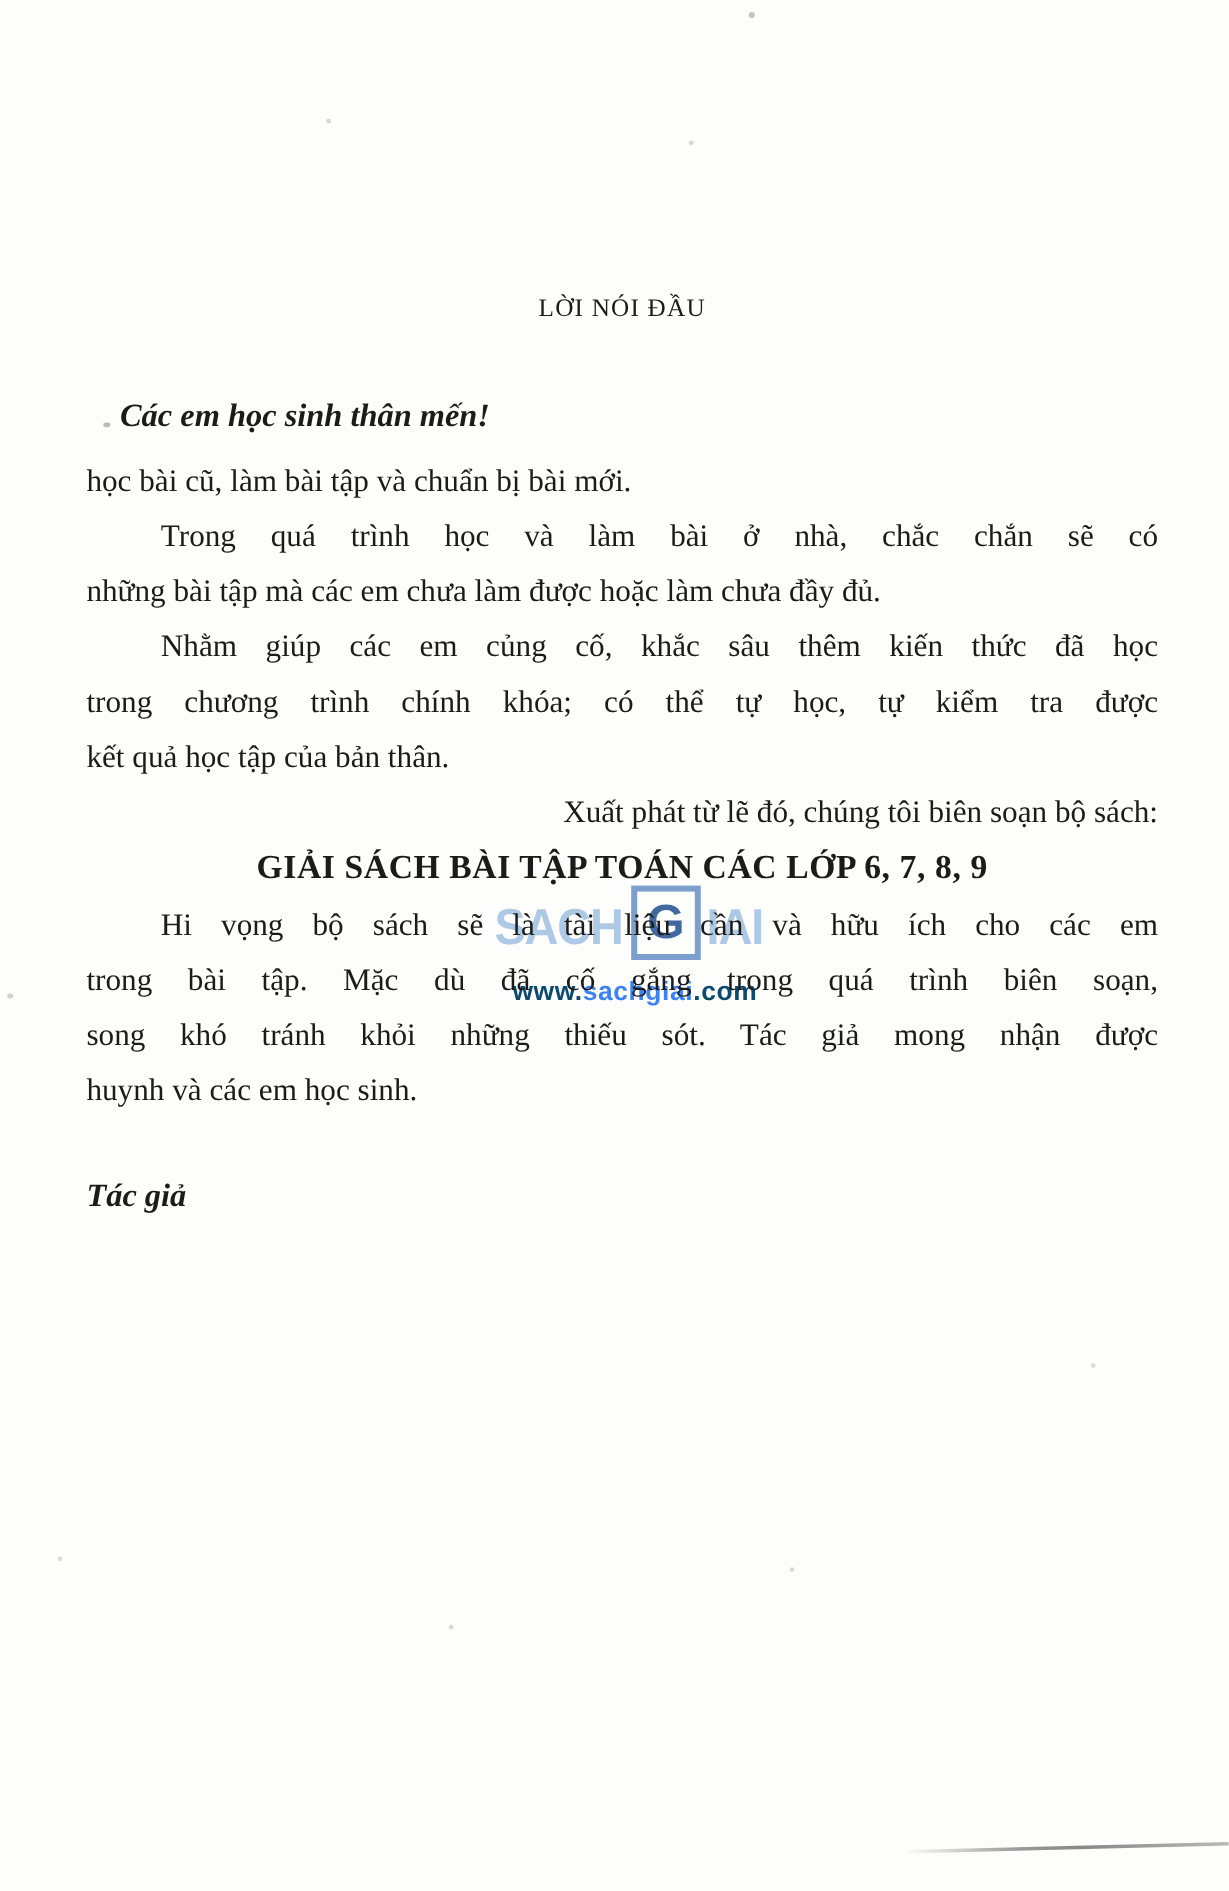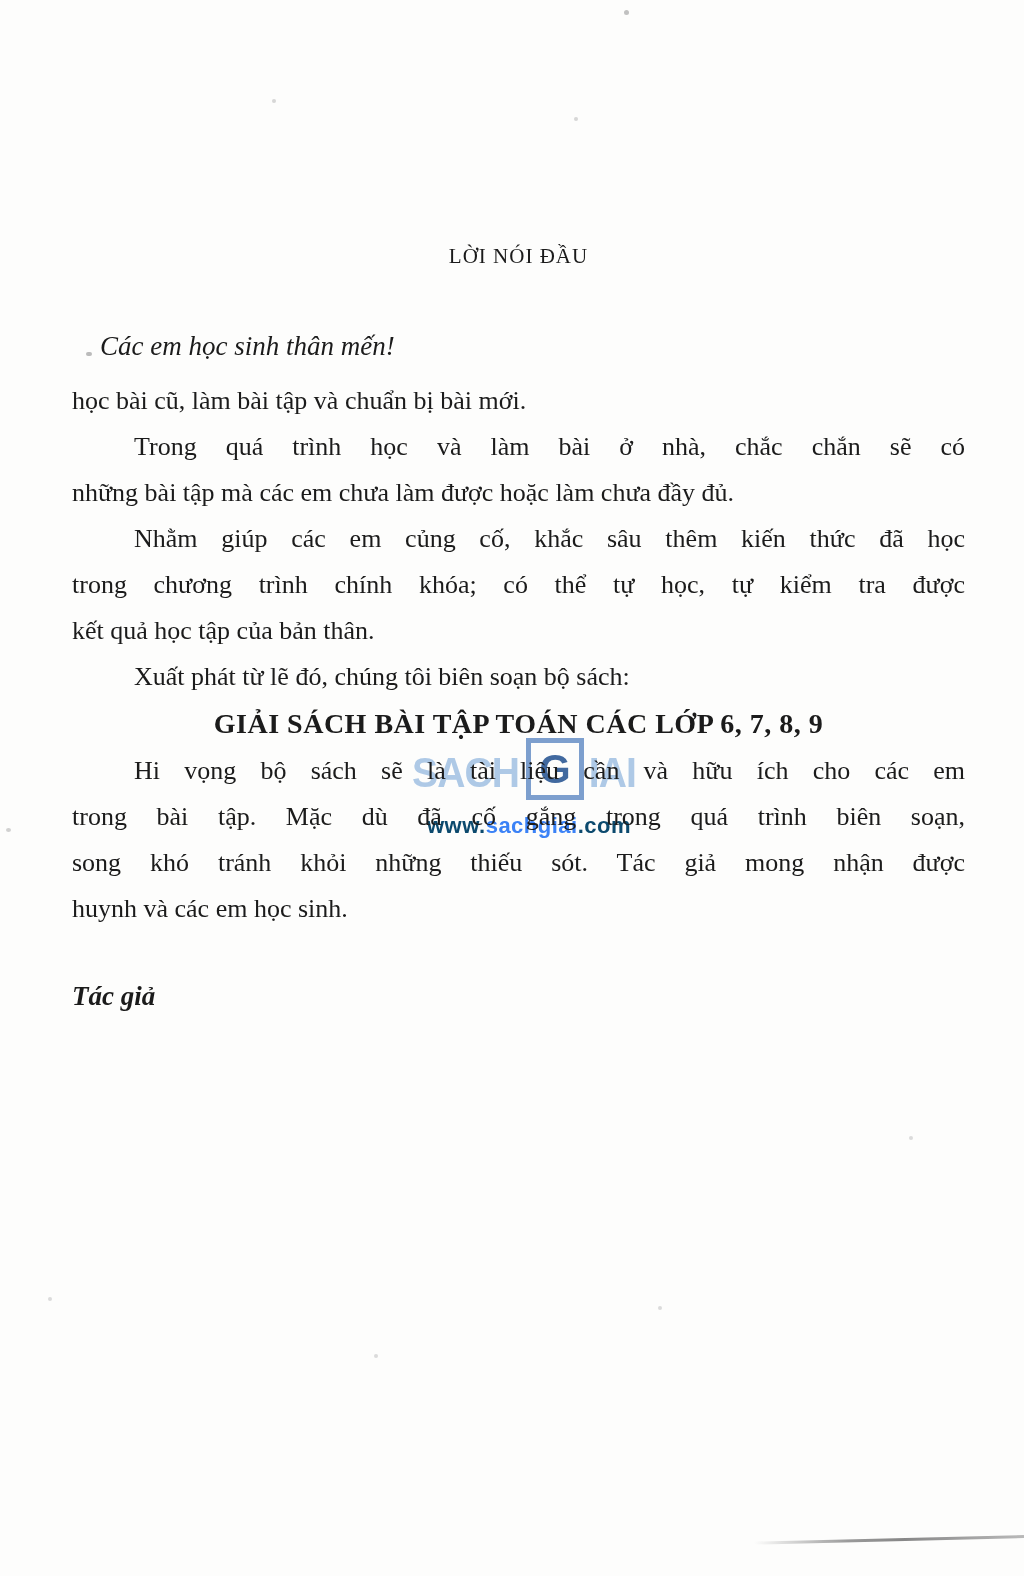--- a/index.html
+++ b/index.html
@@ -56,31 +56,31 @@
   .title{
     text-align:center;
     font-size:21px;font-weight:normal;
     letter-spacing:1px;
     line-height:40px;
     margin-top:44px;
   }
   .salutation{
     margin-top:50px;
     padding-left:28px;
-    font-size:27px;font-weight:normal;font-style:italic;
+    font-size:27px;font-weight:bold;font-style:italic;
     line-height:40px;
   }
   .body-text{margin-top:12px;}
   .ln{
     font-size:26px;
     line-height:46px;height:46px;
     white-space:normal;
   }
   .jl{text-align:justify;text-align-last:justify;}
-  .ind{text-indent:62px;}
+  .ind{text-indent:62px;text-align:right;}
   .book-title{
     font-size:28px;font-weight:bold;
     line-height:48px;height:48px;
     text-align:right;text-align-last:center;
     letter-spacing:.5px;
   }
   .author{
     margin-top:44px;
     text-align:left;
     padding-right:66px;

